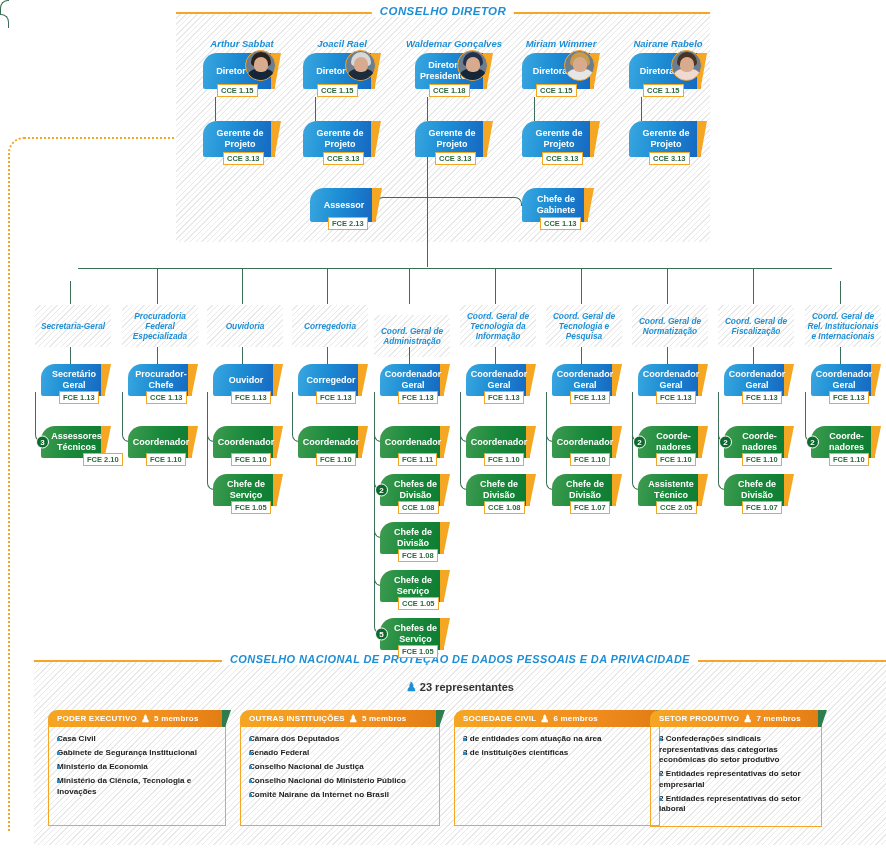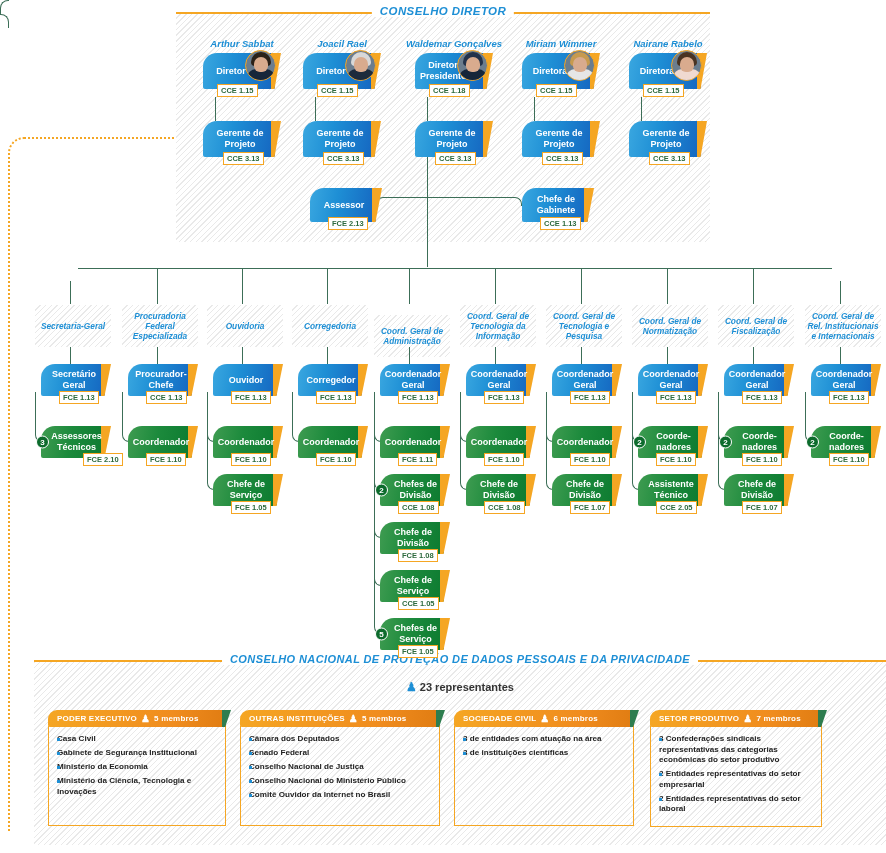--- a/index.html
+++ b/index.html
@@ -444,25 +444,25 @@
             <span>OUTRAS INSTITUIÇÕES</span>
             <span class="person-glyph" style="color: rgb(255, 255, 255); font-size: 10px;">♟</span>
             <span class="mem">5 membros</span>
           </div>
           <div class="grp-body">
             <ul>
               <li>Câmara dos Deputados</li>
               <li>Senado Federal</li>
               <li>Conselho Nacional de Justiça</li>
               <li>Conselho Nacional do Ministério Público</li>
-              <li>Comitê Ouvidor da Internet no Brasil</li>
+              <li>Comitê Nairane da Internet no Brasil</li>
             </ul>
           </div>
         </div>
-        <div class="grp" style="left: 420px; width: 180px; border-radius: 8px;">
+        <div class="grp" style="left: 420px; width: 206px; border-radius: 8px;">
           <div class="grp-head">
             <span>SOCIEDADE CIVIL</span>
             <span class="person-glyph" style="color: rgb(255, 255, 255); font-size: 10px;">♟</span>
             <span class="mem">6 membros</span>
           </div>
           <div class="grp-body">
             <ul>
               <li>3 de entidades com atuação na área</li>
               <li>3 de instituições científicas</li>
             </ul>

